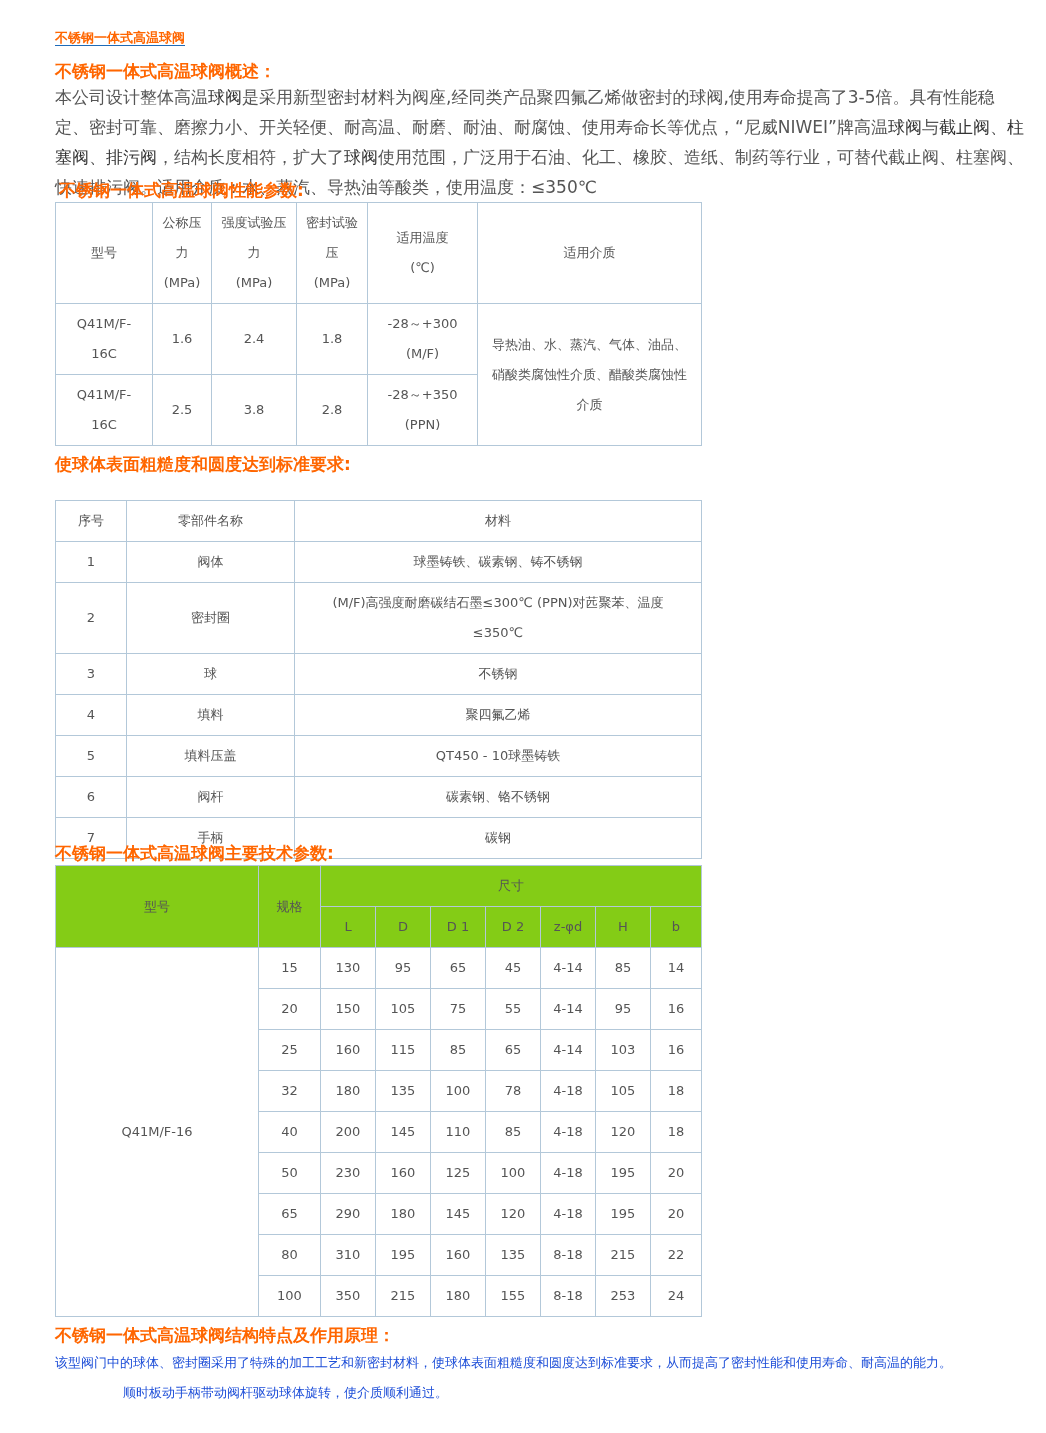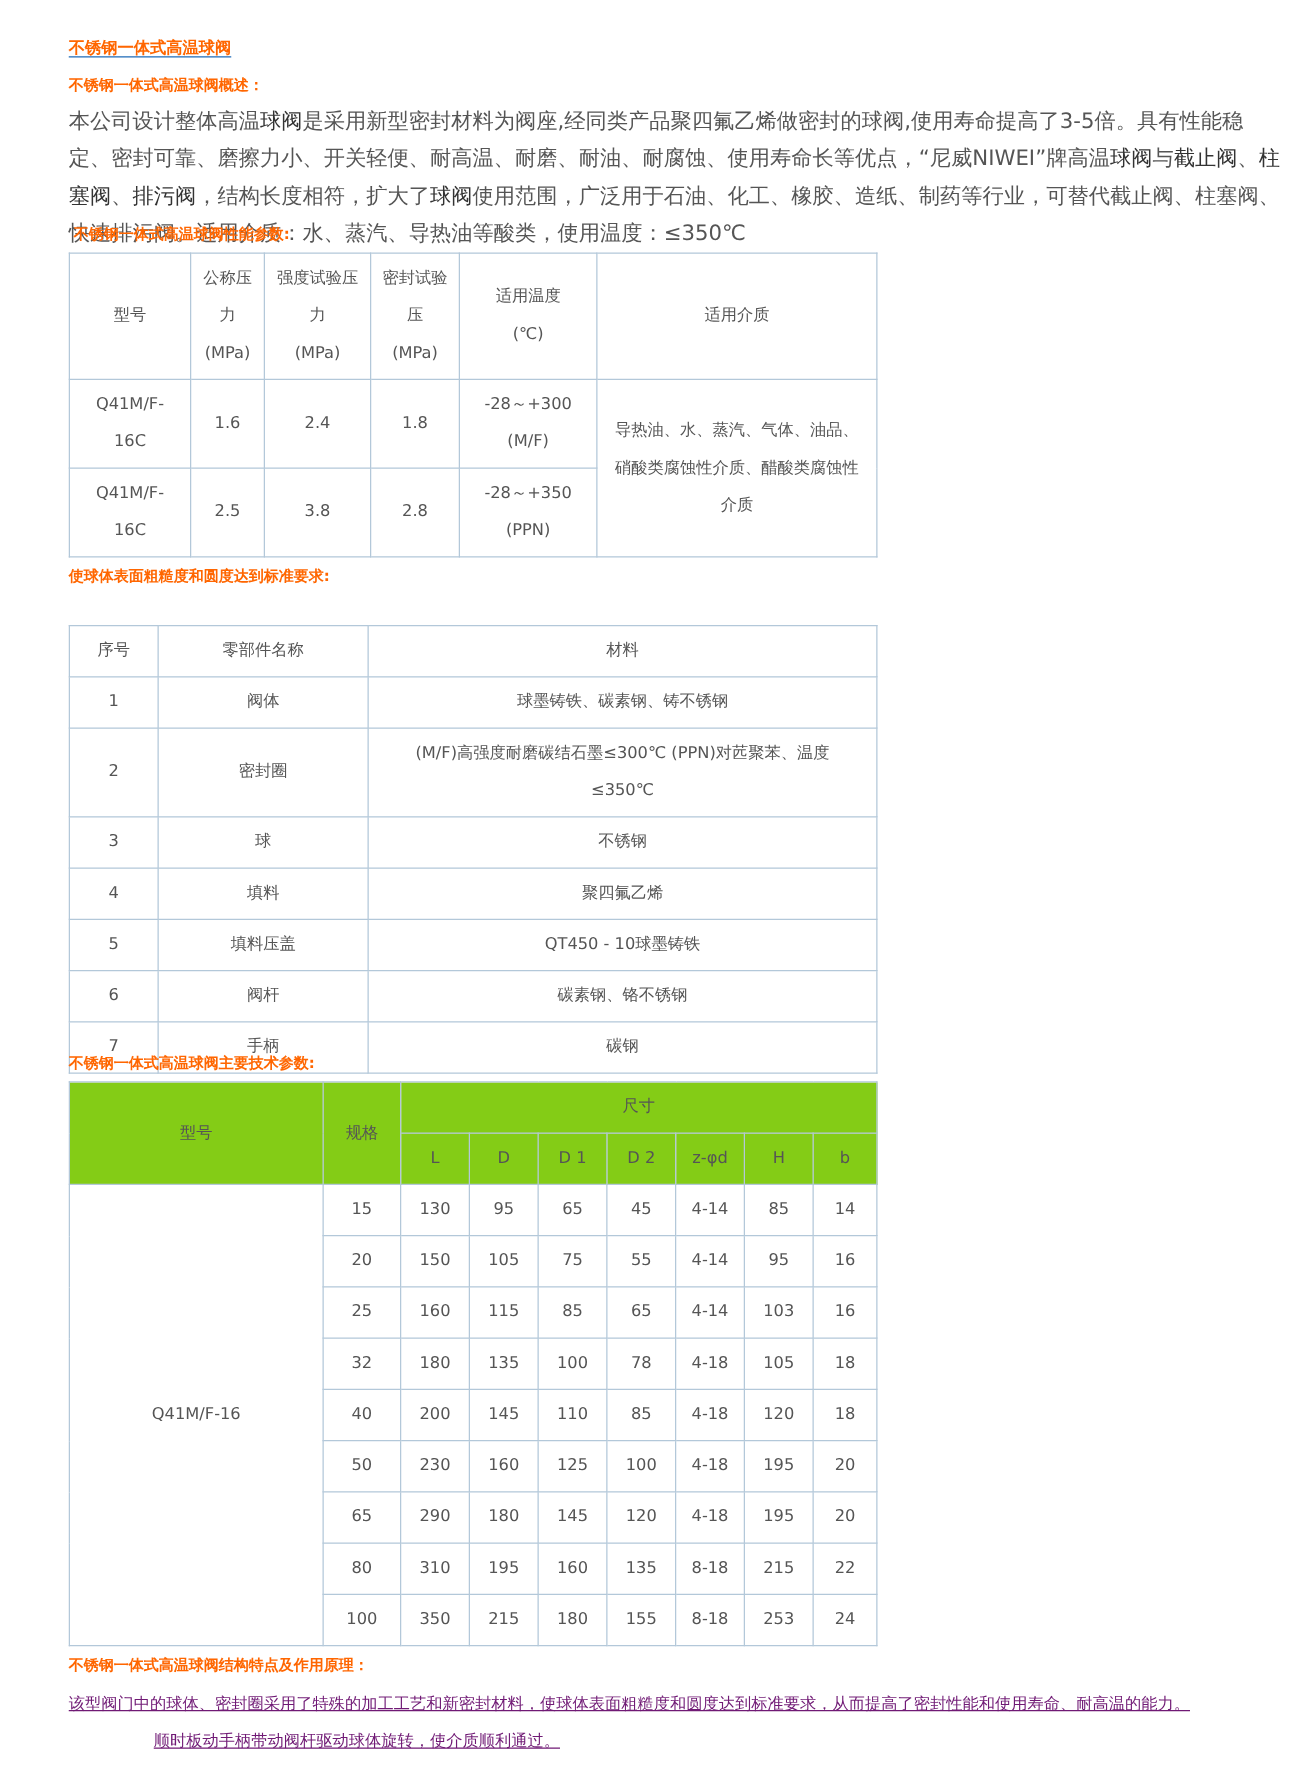--- a/index.html
+++ b/index.html
@@ -9,39 +9,39 @@
       color: #555555; font-size: 13px;
     }
     .wrap { position: absolute; left: 55px; top: 0; width: 975px; }
     .title-link {
       position: absolute; top: 29px; left: 0;
       color: #ff6600; font-weight: bold; font-size: 13px;
       text-decoration: underline; text-decoration-color: #1e6bb8;
       text-underline-offset: 3px;
     }
     .heading {
-      position: absolute; left: 0; color: #ff6600; font-weight: bold; font-size: 12px;
+      position: absolute; left: 0; color: #ff6600; font-weight: bold; font-size: 17px;
       white-space: nowrap;
     }
     .para {
       position: absolute; left: 0; top: 82px; width: 972px;
       line-height: 30px; font-size: 17px; color: #555555;
     }
     .para .lnk { color: #333333; }
     table { border-collapse: collapse; position: absolute; left: 0; }
     td, th {
       border: 1px solid #b3c8d9; text-align: center; vertical-align: middle;
       font-weight: normal; font-size: 13px; color: #555555; line-height: 30px; padding: 0 4px;
     }
     .t1 { top: 202px; width: 647px; }
     .t2 { top: 500px; width: 647px; }
     .t3 { top: 865px; width: 647px; }
     .t3 thead td { background: #84cc16; color: #555555; }
     .foot-para {
-      position: absolute; left: 0; color: #701a75; font-size: 13px; white-space: nowrap; text-decoration: underline;
+      position: absolute; left: 0; color: #1d4ed8; font-size: 13px; white-space: nowrap;
     }
   </style>
 </head>
 <body>
 
 <div class="wrap">
 
   <a class="title-link">不锈钢一体式高温球阀</a>
 
   <div class="heading" style="top:60px;">不锈钢一体式高温球阀概述：</div>

